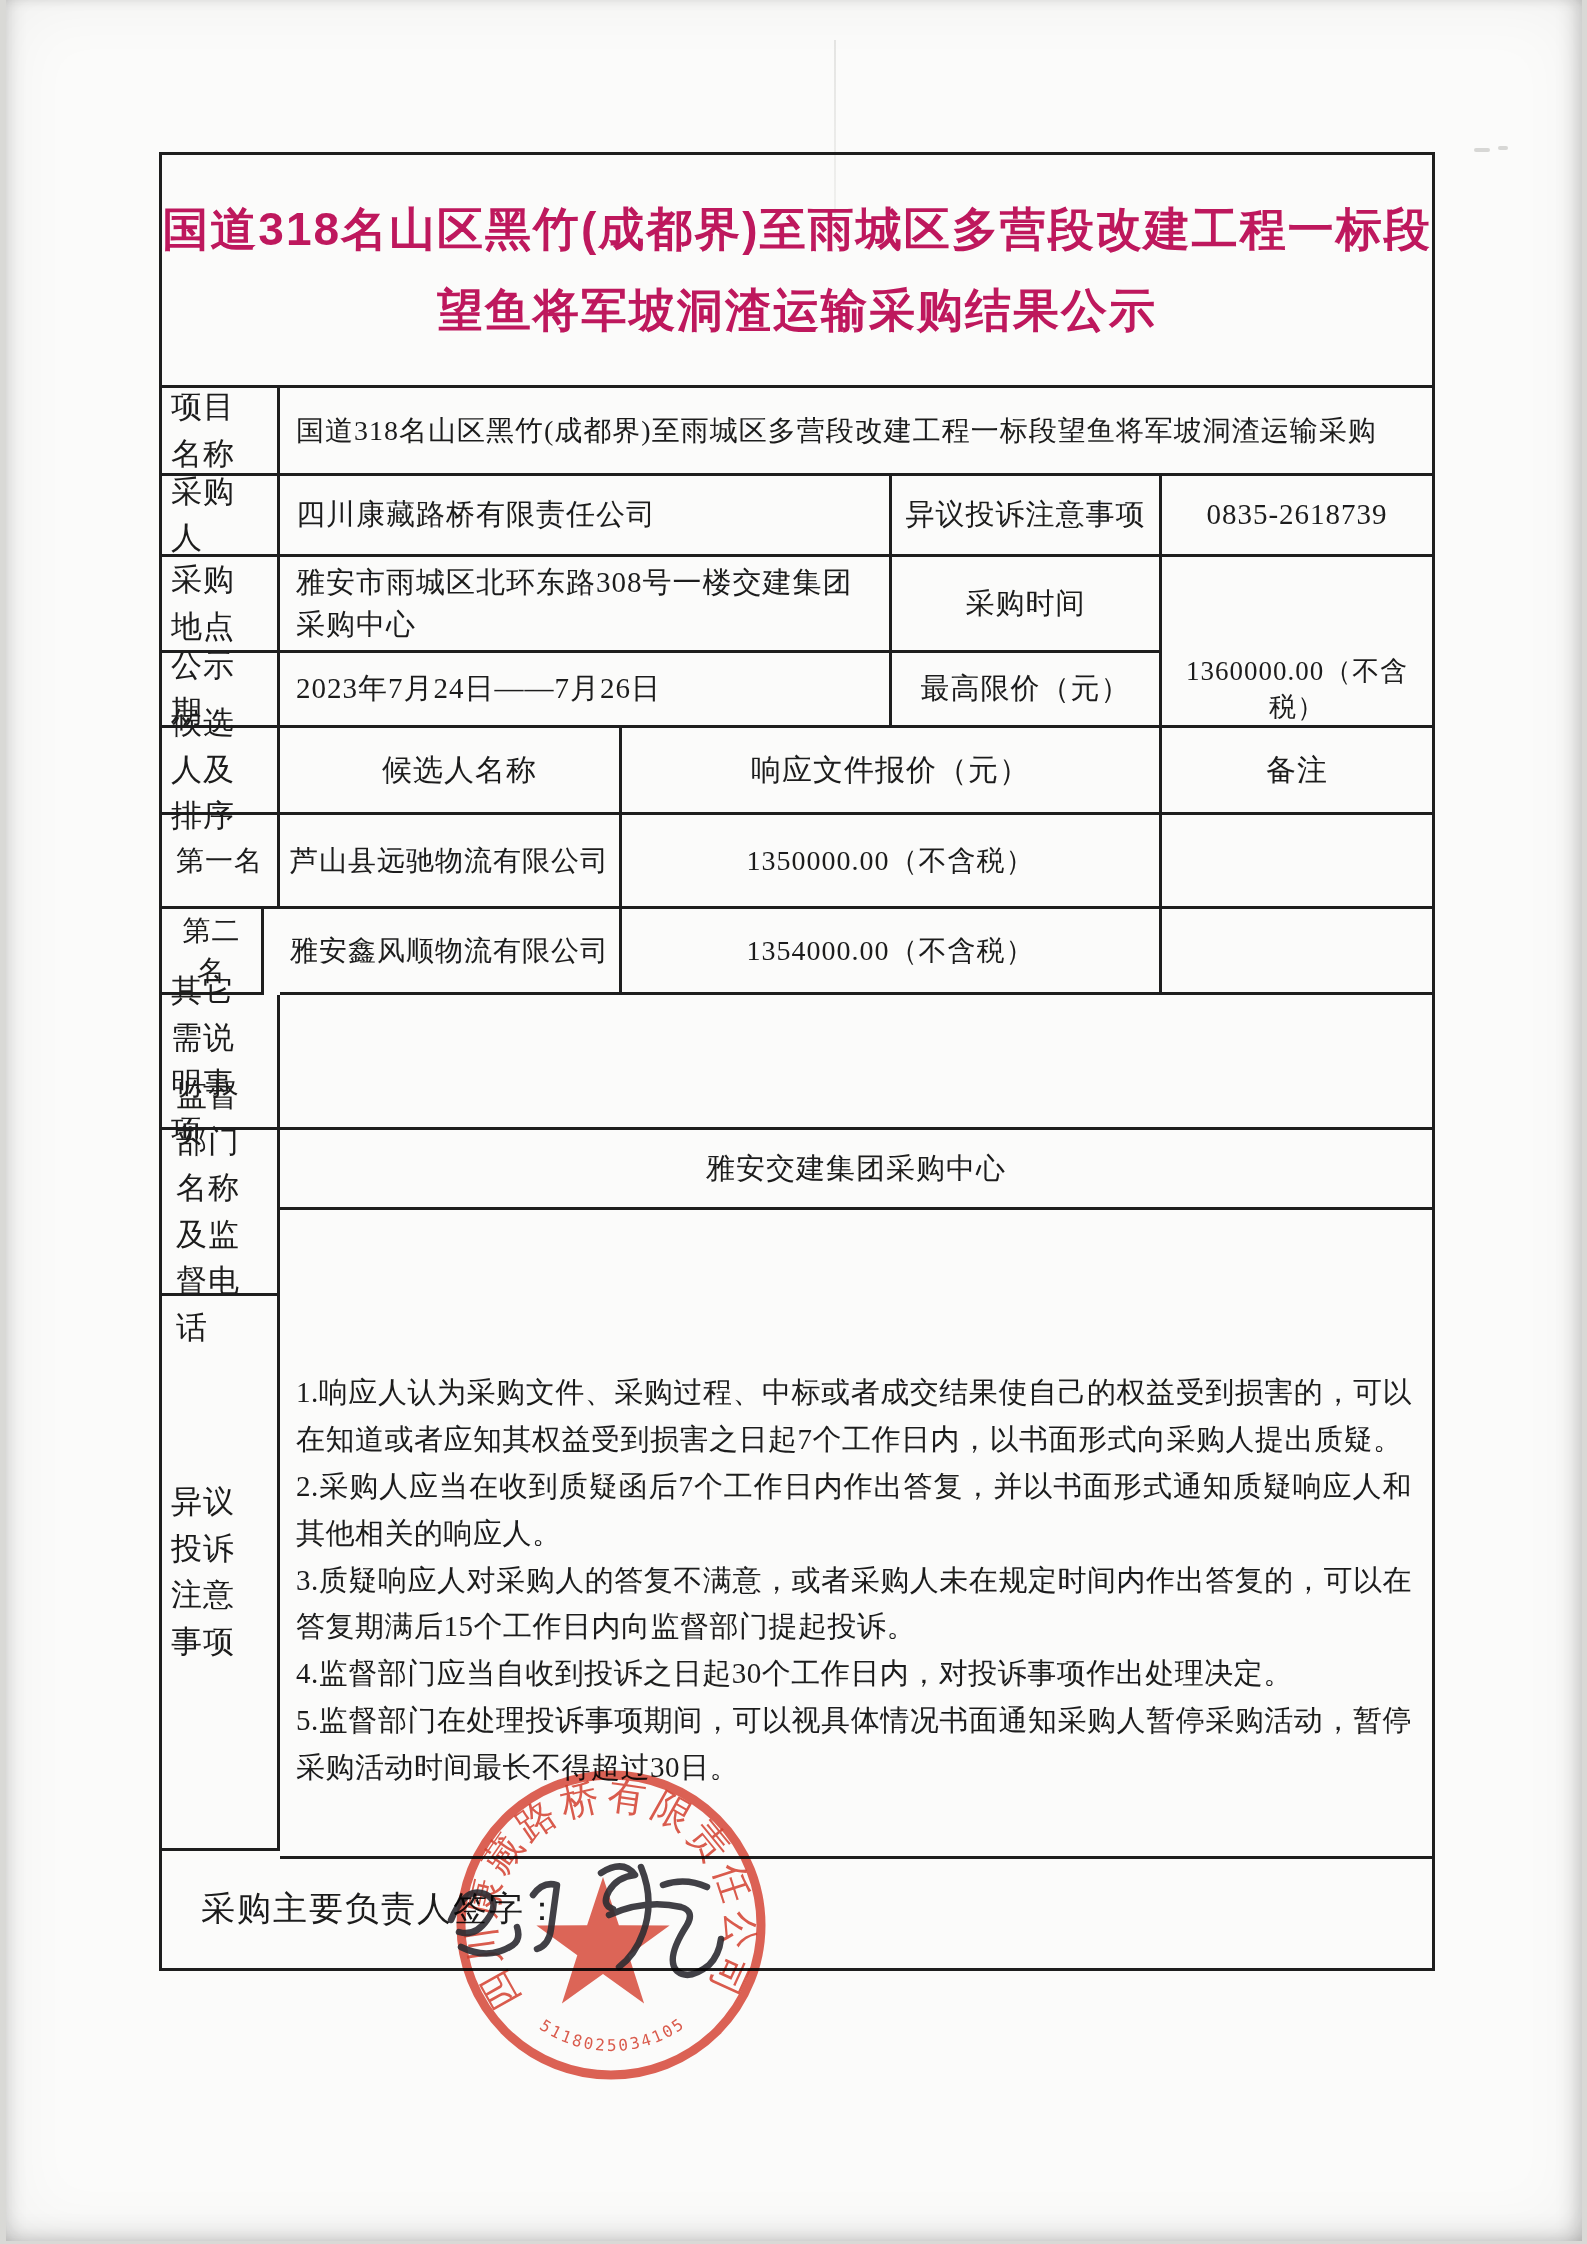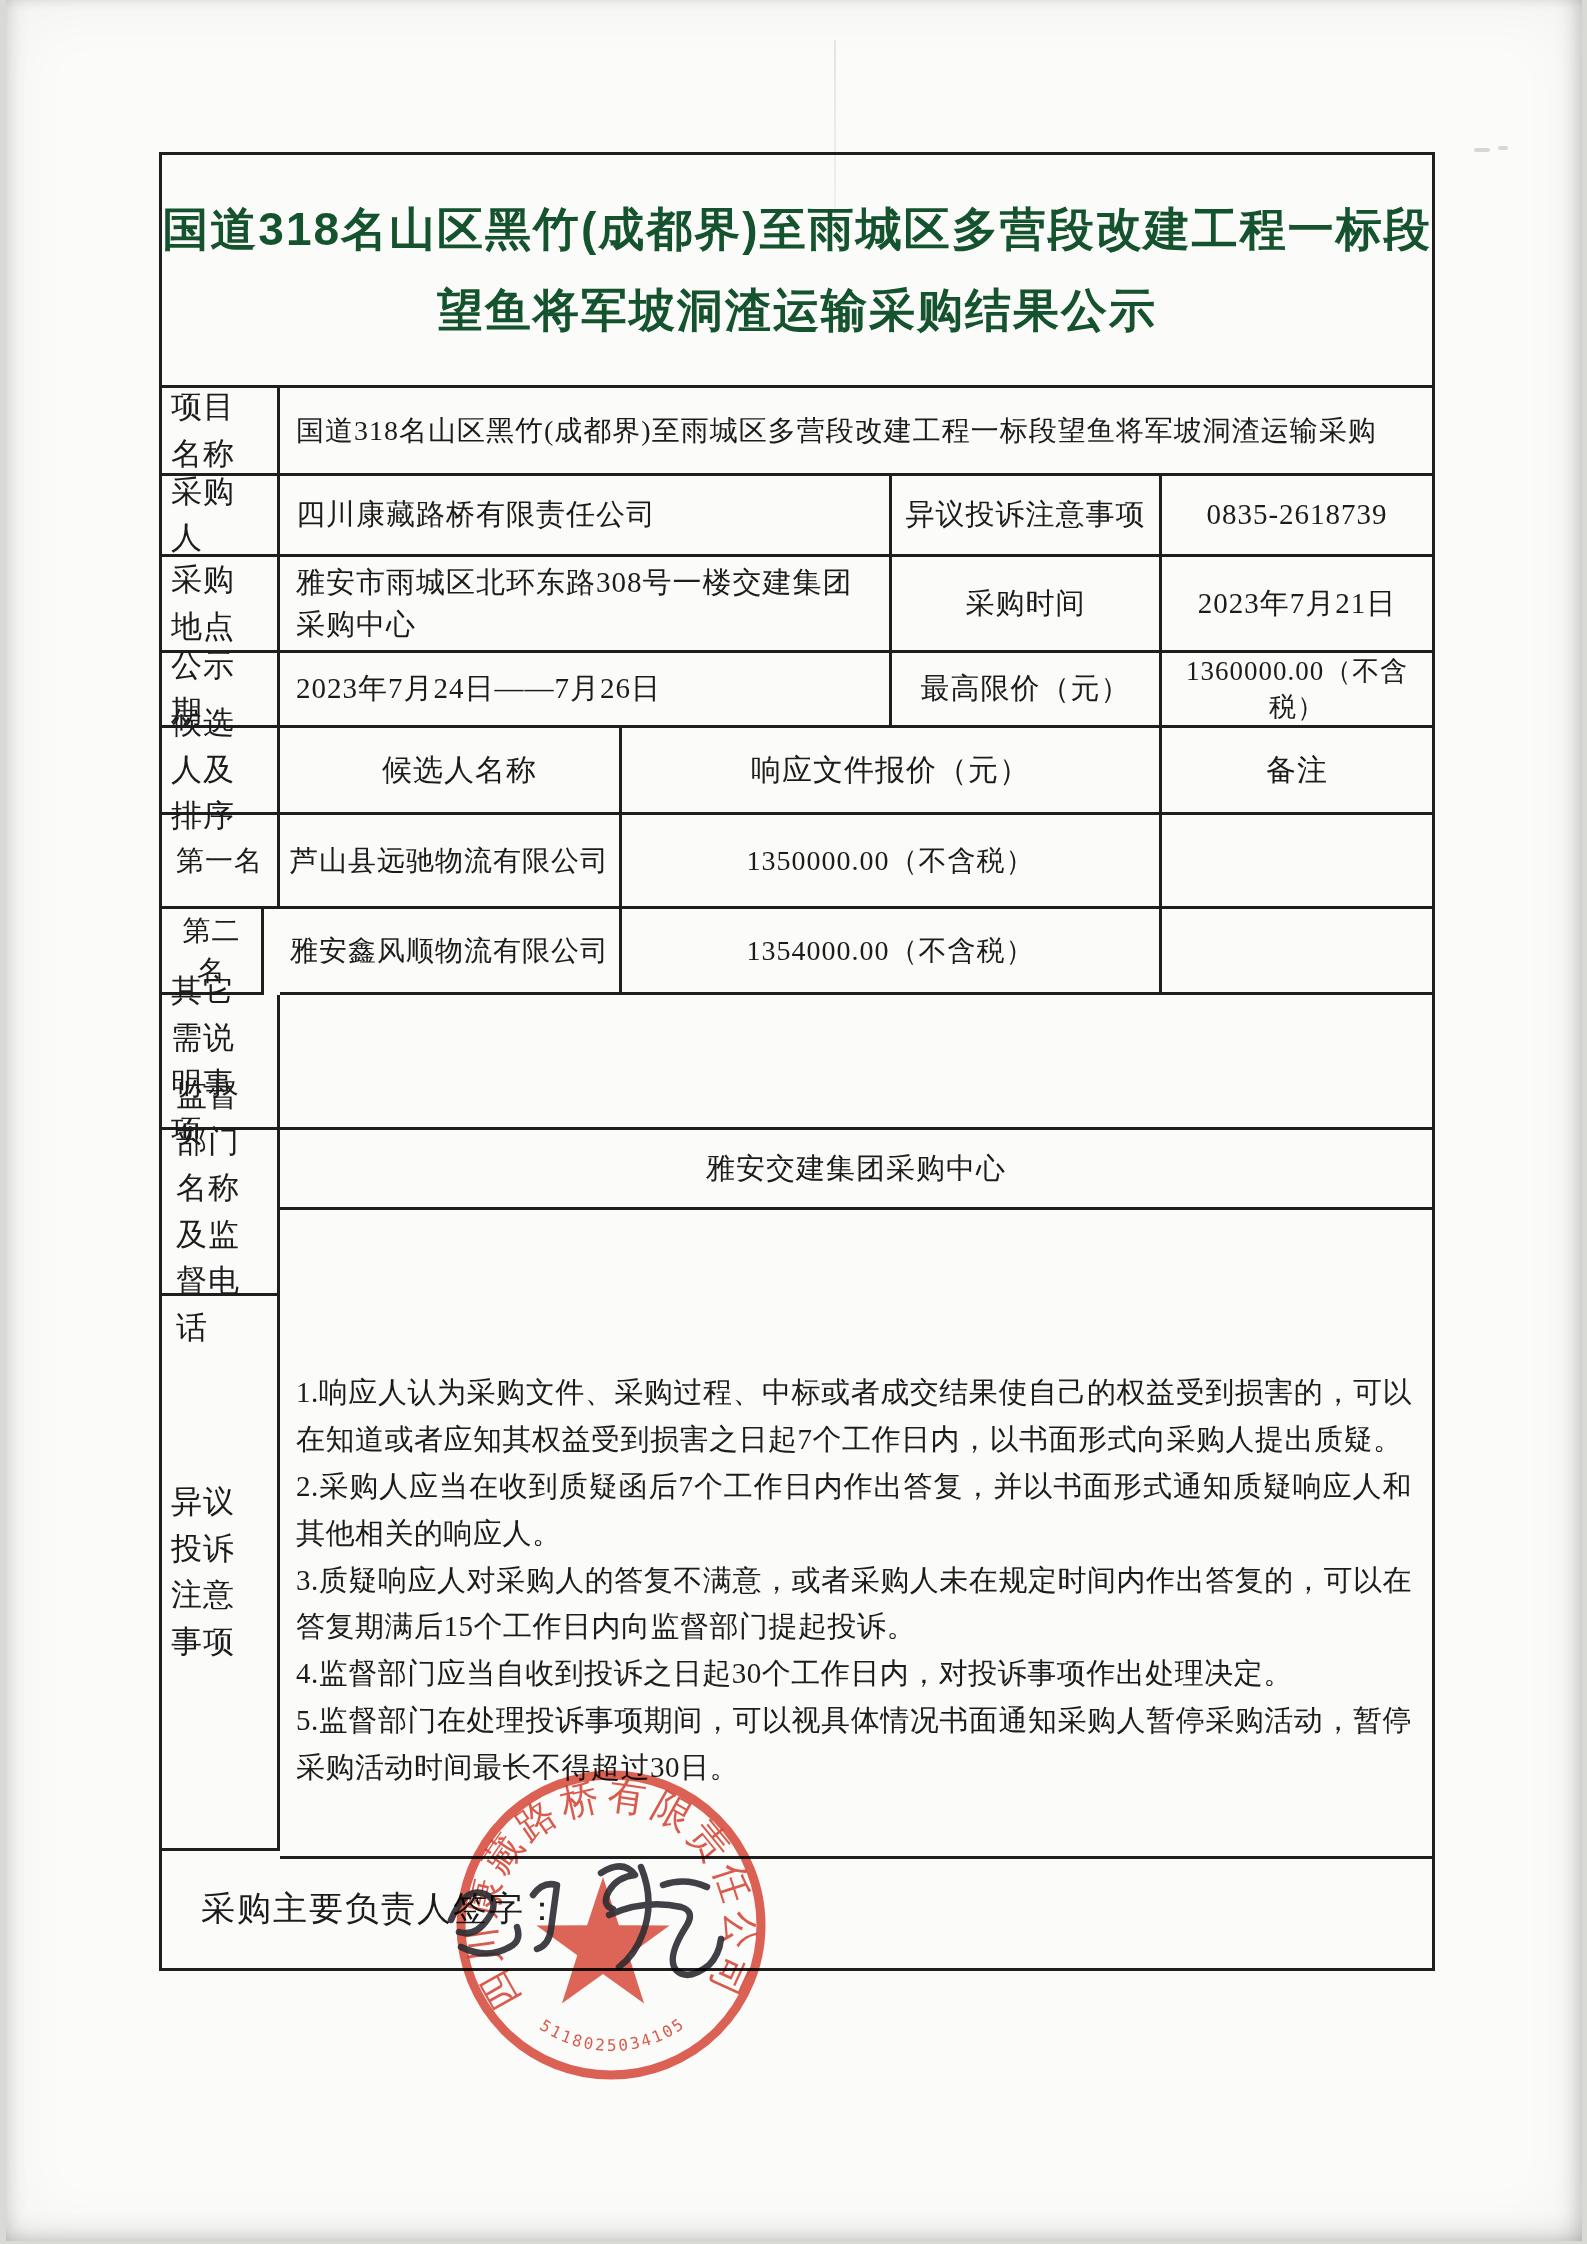--- a/index.html
+++ b/index.html
@@ -36,21 +36,21 @@
   }
   .cell.er{border-right:none;}
   .cell.eb{border-bottom:none;}
   .cell.lab{padding:6px 24px 6px 9px;align-items:center;font-size:31px;line-height:1.5;}
   .cell.val{padding-left:16px;padding-right:10px;}
   .cell.ctr{justify-content:center;text-align:center;padding:4px 8px;}
   .title-cell{
     flex-direction:column;justify-content:center;gap:16px;
     font-family:"Liberation Sans","DejaVu Sans",sans-serif;
     font-weight:bold;font-size:46px;letter-spacing:2px;
-    text-align:center;color:#14532d;
+    text-align:center;color:#be185d;
   }
   .title-cell div{width:100%;}
   .objection-list{
     padding:16px 20px 16px 16px;
     font-size:29px;line-height:1.62;letter-spacing:0.5px;
     text-align:justify;
     margin-top:8px;
   }
   .objection-list div{margin:0;}
   .sig-row{font-size:34px;padding-left:20px;letter-spacing:2px;}
@@ -82,21 +82,20 @@
     <div class="cell er val" style="left:118px;top:233px;width:1152px;height:88px;font-size:28px;">国道318名山区黑竹(成都界)至雨城区多营段改建工程一标段望鱼将军坡洞渣运输采购</div>
 
     <div class="cell lab" style="left:0;top:321px;width:118px;height:81px;">采购人</div>
     <div class="cell val" style="left:118px;top:321px;width:612px;height:81px;">四川康藏路桥有限责任公司</div>
     <div class="cell ctr" style="left:730px;top:321px;width:270px;height:81px;">异议投诉注意事项</div>
     <div class="cell er ctr" style="left:1000px;top:321px;width:270px;height:81px;">0835-2618739</div>
 
     <div class="cell lab" style="left:0;top:402px;width:118px;height:96px;">采购地点</div>
     <div class="cell val" style="left:118px;top:402px;width:612px;height:96px;">雅安市雨城区北环东路308号一楼交建集团采购中心</div>
     <div class="cell ctr" style="left:730px;top:402px;width:270px;height:96px;">采购时间</div>
-    <div class="cell er ctr" style="left:1000px;top:402px;width:270px;height:96px;">2023年7月21日</div>
 
     <div class="cell lab" style="left:0;top:498px;width:118px;height:75px;">公示期</div>
     <div class="cell val" style="left:118px;top:498px;width:612px;height:75px;">2023年7月24日——7月26日</div>
     <div class="cell ctr" style="left:730px;top:498px;width:270px;height:75px;">最高限价（元）</div>
     <div class="cell er ctr" style="left:1000px;top:498px;width:270px;height:75px;font-size:27px;line-height:1.35;">1360000.00（不含税）</div>
 
     <div class="cell lab" style="left:0;top:573px;width:118px;height:87px;">候选人及排序</div>
     <div class="cell ctr" style="left:118px;top:573px;width:342px;height:87px;font-size:30px;padding-left:28px;">候选人名称</div>
     <div class="cell ctr" style="left:460px;top:573px;width:540px;height:87px;font-size:30px;">响应文件报价（元）</div>
     <div class="cell er ctr" style="left:1000px;top:573px;width:270px;height:87px;font-size:30px;">备注</div>

